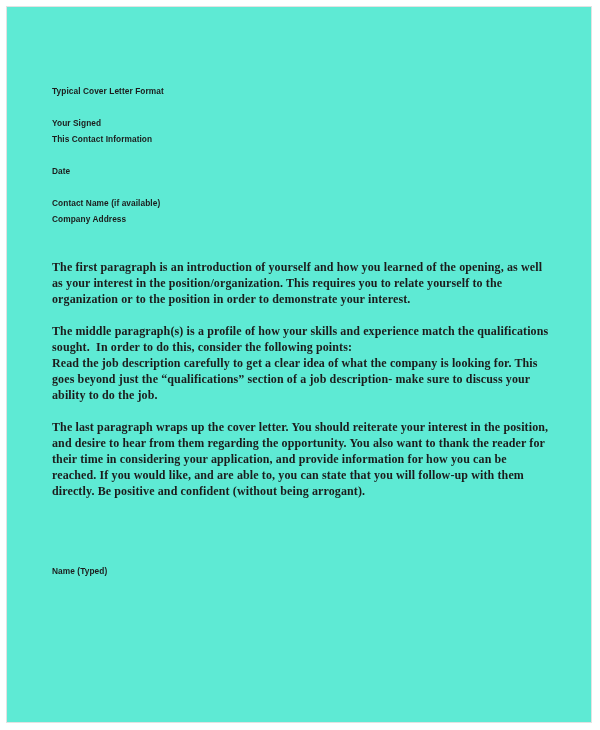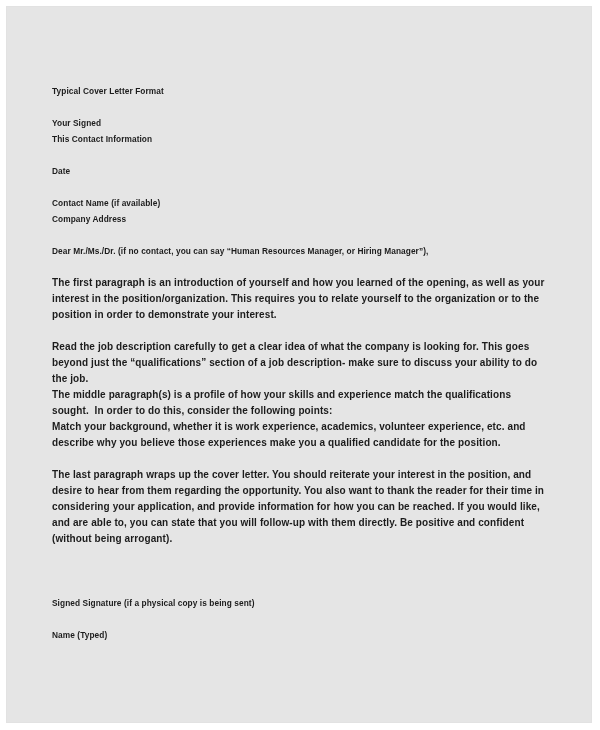--- a/index.html
+++ b/index.html
@@ -13,21 +13,21 @@
     overflow: hidden;
     font-family: "Liberation Sans", sans-serif;
   }
 
   .page {
     position: absolute;
     left: 6px;
     top: 6px;
     width: 586px;
     height: 717px;
-    background: #e5e5e5;
+    background: #5eead4;
     border: 1px solid #e2e2e2;
     box-sizing: border-box;
   }
 
   .doc-body {
     position: absolute;
     left: 45px;
     top: 76px;
     width: 497px;
   }
@@ -37,27 +37,28 @@
     line-height: 16px;
     font-weight: 700;
     color: #1c1c1c;
     letter-spacing: 0.01em;
     white-space: pre-wrap;
     margin: 0;
   }
 
   .para {
     margin: 0;
-    font-size: 10px;
+    font-size: 12px;
     line-height: 16px;
     font-weight: 700;
     color: #1c1c1c;
     letter-spacing: 0.01em;
     text-align: left;
     white-space: pre-wrap;
+    font-family: Liberation Serif, serif;
   }
 
   
   .gap-1 { height: 16px; }
   .gap-2 { height: 32px; }
 </style>
 </head>
 <body>
 
 <div class="page">
@@ -70,35 +71,32 @@
     <div class="line">This Contact Information</div>
     <div class="gap-1"></div>
 
     <div class="line">Date</div>
     <div class="gap-1"></div>
 
     <div class="line">Contact Name (if available)</div>
     <div class="line">Company Address</div>
     <div class="gap-1"></div>
 
-    <div class="line">Dear Mr./Ms./Dr. (if no contact, you can say “Human Resources Manager, or Hiring Manager”),</div>
     <div class="gap-1"></div>
 
     <p class="para">The first paragraph is an introduction of yourself and how you learned of the opening, as well as your interest in the position/organization. This requires you to relate yourself to the organization or to the position in order to demonstrate your interest.</p>
     <div class="gap-1"></div>
 
+    <p class="para">The middle paragraph(s) is a profile of how your skills and experience match the qualifications sought.  In order to do this, consider the following points:</p>
     <p class="para">Read the job description carefully to get a clear idea of what the company is looking for. This goes beyond just the “qualifications” section of a job description- make sure to discuss your ability to do the job.</p>
-    <p class="para">The middle paragraph(s) is a profile of how your skills and experience match the qualifications sought.  In order to do this, consider the following points:</p>
-    <p class="para">Match your background, whether it is work experience, academics, volunteer experience, etc. and describe why you believe those experiences make you a qualified candidate for the position.</p>
     <div class="gap-1"></div>
 
     <p class="para">The last paragraph wraps up the cover letter. You should reiterate your interest in the position, and desire to hear from them regarding the opportunity. You also want to thank the reader for their time in considering your application, and provide information for how you can be reached. If you would like, and are able to, you can state that you will follow-up with them directly. Be positive and confident (without being arrogant).</p>
     <div class="gap-2"></div>
 
     <div class="gap-1"></div>
 
-    <div class="line">Signed Signature (if a physical copy is being sent)</div>
     <div class="gap-1"></div>
 
     <div class="line">Name (Typed)</div>
 
   </div>
 </div>
 
 </body></html>

